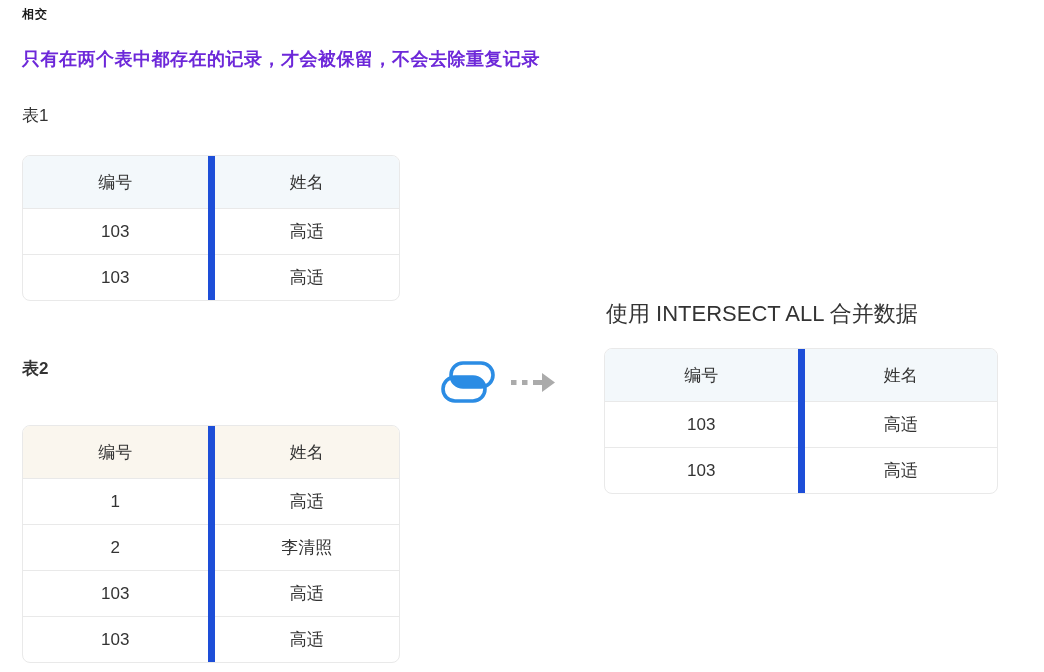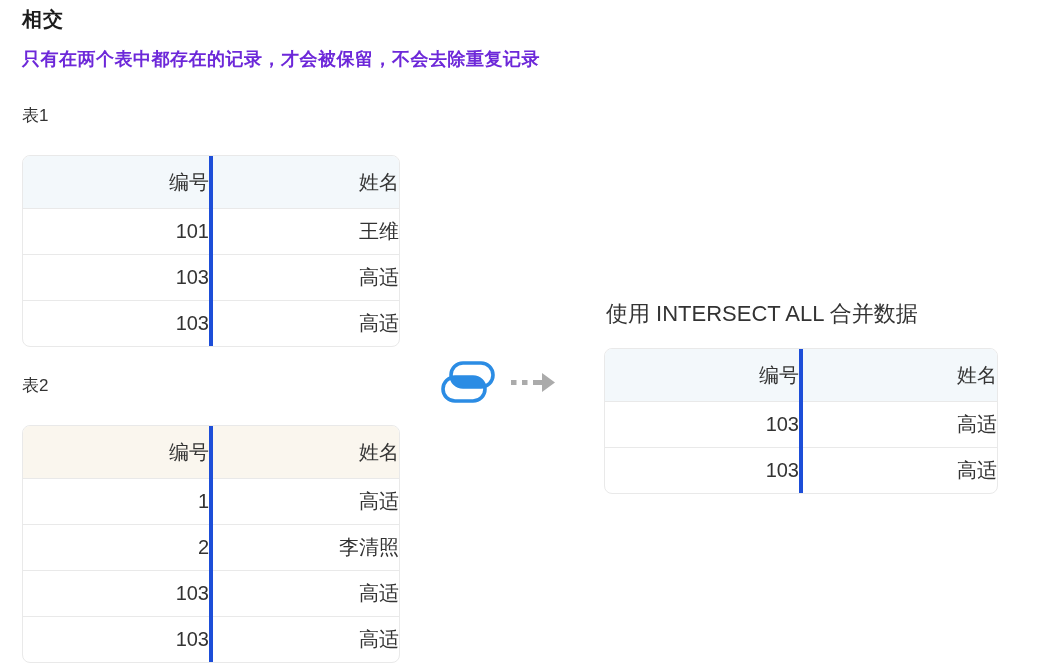--- a/index.html
+++ b/index.html
@@ -8,21 +8,21 @@
     background: #ffffff;
     position: relative;
     overflow: hidden;
     font-family: "Liberation Sans", "DejaVu Sans", sans-serif;
     color: #333;
   }
   .abs { position: absolute; }
 
   .page-title {
     left: 22px; top: 6px;
-    font-size: 20px; font-weight: 700; color: #1c1c1c;
+    font-size: 12px; font-weight: 700; color: #1c1c1c;
     letter-spacing: 1px;
   }
   .page-subtitle {
     left: 22px; top: 47px;
     font-size: 18px; font-weight: 600; color: #6d28d9;
     letter-spacing: 0.5px;
   }
   .tbl-label {
     font-size: 17px; color: #333; text-align: right;
   }
@@ -33,39 +33,39 @@
     overflow: hidden;
     background: #fff;
     box-sizing: border-box;
   }
   .tbl table {
     width: 100%;
     border-collapse: collapse;
     table-layout: fixed;
   }
   .tbl th, .tbl td {
-    text-align: right;
+    text-align: center;
     vertical-align: middle;
-    font-size: 20px;
+    font-size: 17px;
     color: #333;
     padding: 0;
   }
   .tbl th {
     font-weight: 400;
     height: 52px;
   }
   .tbl td { height: 45px; }
-  .tbl th + th, .tbl td + td { border-left: 4px solid #1d4ed8; }
+  .tbl th + th, .tbl td + td { border-left: 7px solid #1d4ed8; }
   .tbl tbody td { border-top: 1px solid #e9e9e9; }
   .hdr-blue thead th { background: #f3f8fb; }
   .hdr-cream thead th { background: #faf6ee; }
 
   .t1-label { left: 22px; top: 104px; }
   .t1 { left: 22px; top: 155px; width: 378px; }
-  .t2-label { left: 22px; top: 374px; }
+  .t2-label { left: 22px; top: 357px; font-weight: bold; }
   .t2 { left: 22px; top: 425px; width: 378px; }
   .res-label { left: 606px; top: 299px; font-size: 22px; }
   .res { left: 604px; top: 348px; width: 394px; }
 
   .op-icon { left: 441px; top: 361px; }
   .op-arrow { left: 509px; top: 370px; }
 </style>
 </head>
 <body>
 
@@ -75,24 +75,20 @@
 <div class="abs tbl-label t1-label">表1</div>
 <div class="abs tbl hdr-blue t1">
   <table>
     <thead>
       <tr>
         <th>编号</th>
         <th>姓名</th>
       </tr>
     </thead>
     <tbody>
-      <tr>
-        <td>101</td>
-        <td>王维</td>
-      </tr>
       <tr>
         <td>103</td>
         <td>高适</td>
       </tr>
       <tr>
         <td>103</td>
         <td>高适</td>
       </tr>
     </tbody>
   </table>

